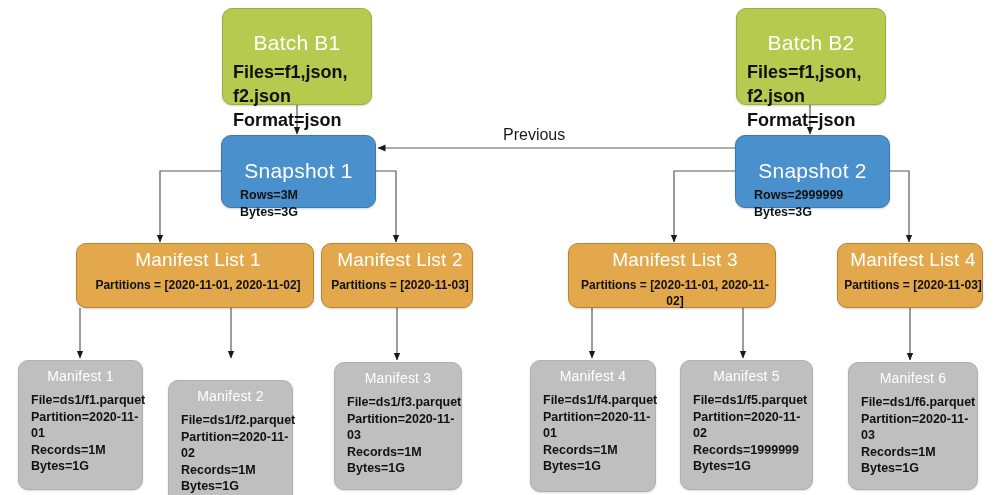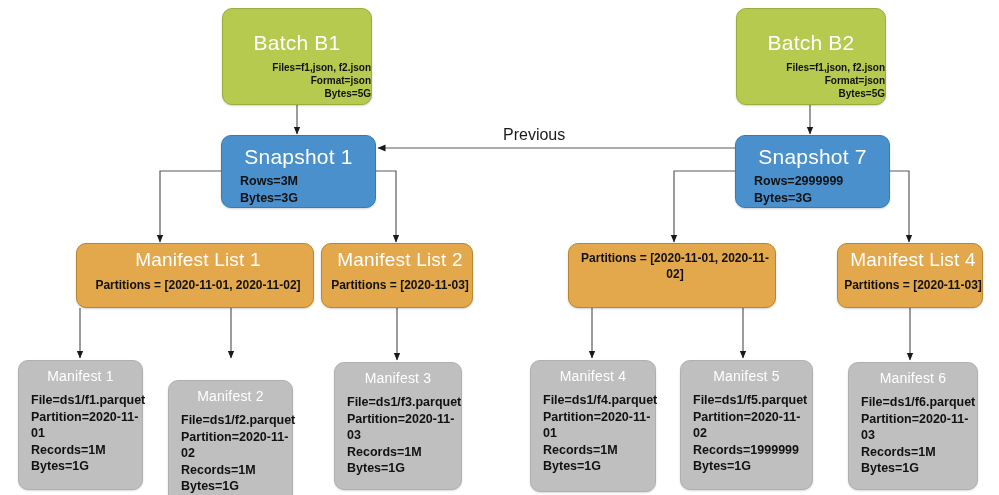--- a/index.html
+++ b/index.html
@@ -8,24 +8,24 @@
   svg.wires{position:absolute;left:0;top:0;width:999px;height:495px;pointer-events:none;}
   .node{position:absolute;box-sizing:border-box;border-radius:10px;}
   .node .title{
     text-align:center;color:#ffffff;font-weight:400;
     letter-spacing:.2px;line-height:1.1;
   }
   .node .lines{color:#111;line-height:1.32;}
   
   .batch{background:#b5ca4e;border:1px solid #9aad3f;box-shadow:0 1px 2px rgba(0,0,0,.18);}
   .batch .title{font-size:21px;padding-top:22px;}
-  .batch .lines{font-size:10px;padding:7px 0 0 10px;font-weight:600;text-align:right;}
+  .batch .lines{font-size:18px;padding:7px 0 0 10px;font-weight:600;}
   
   .snapshot{background:#4a90cd;border:1px solid #3a7ab3;box-shadow:0 1px 2px rgba(0,0,0,.18);}
-  .snapshot .title{font-size:21px;padding-top:9px;}
+  .snapshot .title{font-size:21px;padding-top:23px;}
   .snapshot .lines{font-size:12.5px;padding:5px 0 0 18px;font-weight:600;}
   
   .mlist{background:#e3a githubless;padding-left:6px;}
   .mlist{background:#e2a84b;border:1px solid #b8862f;box-shadow:0 1px 2px rgba(0,0,0,.18);}
   .mlist .title{font-size:19px;padding-top:6px;}
   .mlist .lines{font-size:12px;padding-top:7px;text-align:center;font-weight:700;}
   
   .manifest{background:#bfbfbf;border:1px solid #b0b0b0;box-shadow:0 1px 2px rgba(0,0,0,.15);}
   .manifest .title{font-size:14px;padding-top:8px;}
   .manifest .lines{font-size:12.5px;padding:8px 0 0 12px;font-weight:600;}
@@ -92,38 +92,39 @@
 
   <div class="node snapshot" style="left:221px;top:135px;width:155px;height:73px;">
     <div class="title">Snapshot 1</div>
     <div class="lines">
       <div>Rows=3M</div>
       <div>Bytes=3G</div>
     </div>
   </div>
 
   <div class="node snapshot" style="left:735px;top:135px;width:155px;height:73px;">
-    <div class="title">Snapshot 7</div>
+    <div class="title">Snapshot 2</div>
     <div class="lines">
       <div>Rows=2999999</div>
       <div>Bytes=3G</div>
     </div>
   </div>
 
   <div class="node mlist" style="left:76px;top:243px;width:238px;height:65px;">
     <div class="title">Manifest List 1</div>
     <div class="lines">Partitions = [2020-11-01, 2020-11-02]</div>
   </div>
 
   <div class="node mlist" style="left:321px;top:243px;width:152px;height:65px;">
     <div class="title">Manifest List 2</div>
     <div class="lines">Partitions = [2020-11-03]</div>
   </div>
 
   <div class="node mlist" style="left:568px;top:243px;width:208px;height:65px;">
+    <div class="title">Manifest List 3</div>
     <div class="lines">Partitions = [2020-11-01, 2020-11-02]</div>
   </div>
 
   <div class="node mlist" style="left:837px;top:243px;width:146px;height:65px;">
     <div class="title">Manifest List 4</div>
     <div class="lines">Partitions = [2020-11-03]</div>
   </div>
 
   <div class="node manifest" style="left:18px;top:360px;width:125px;height:130px;">
     <div class="title">Manifest 1</div>

